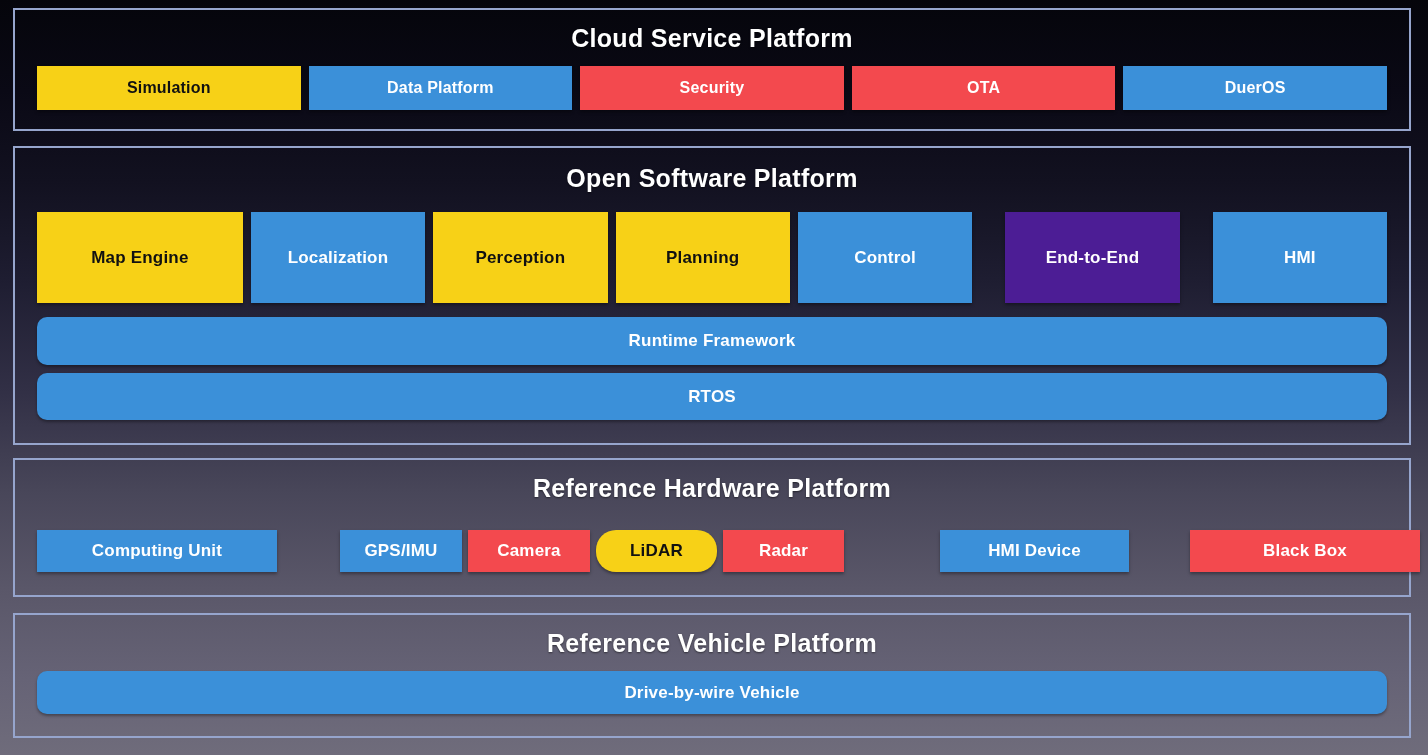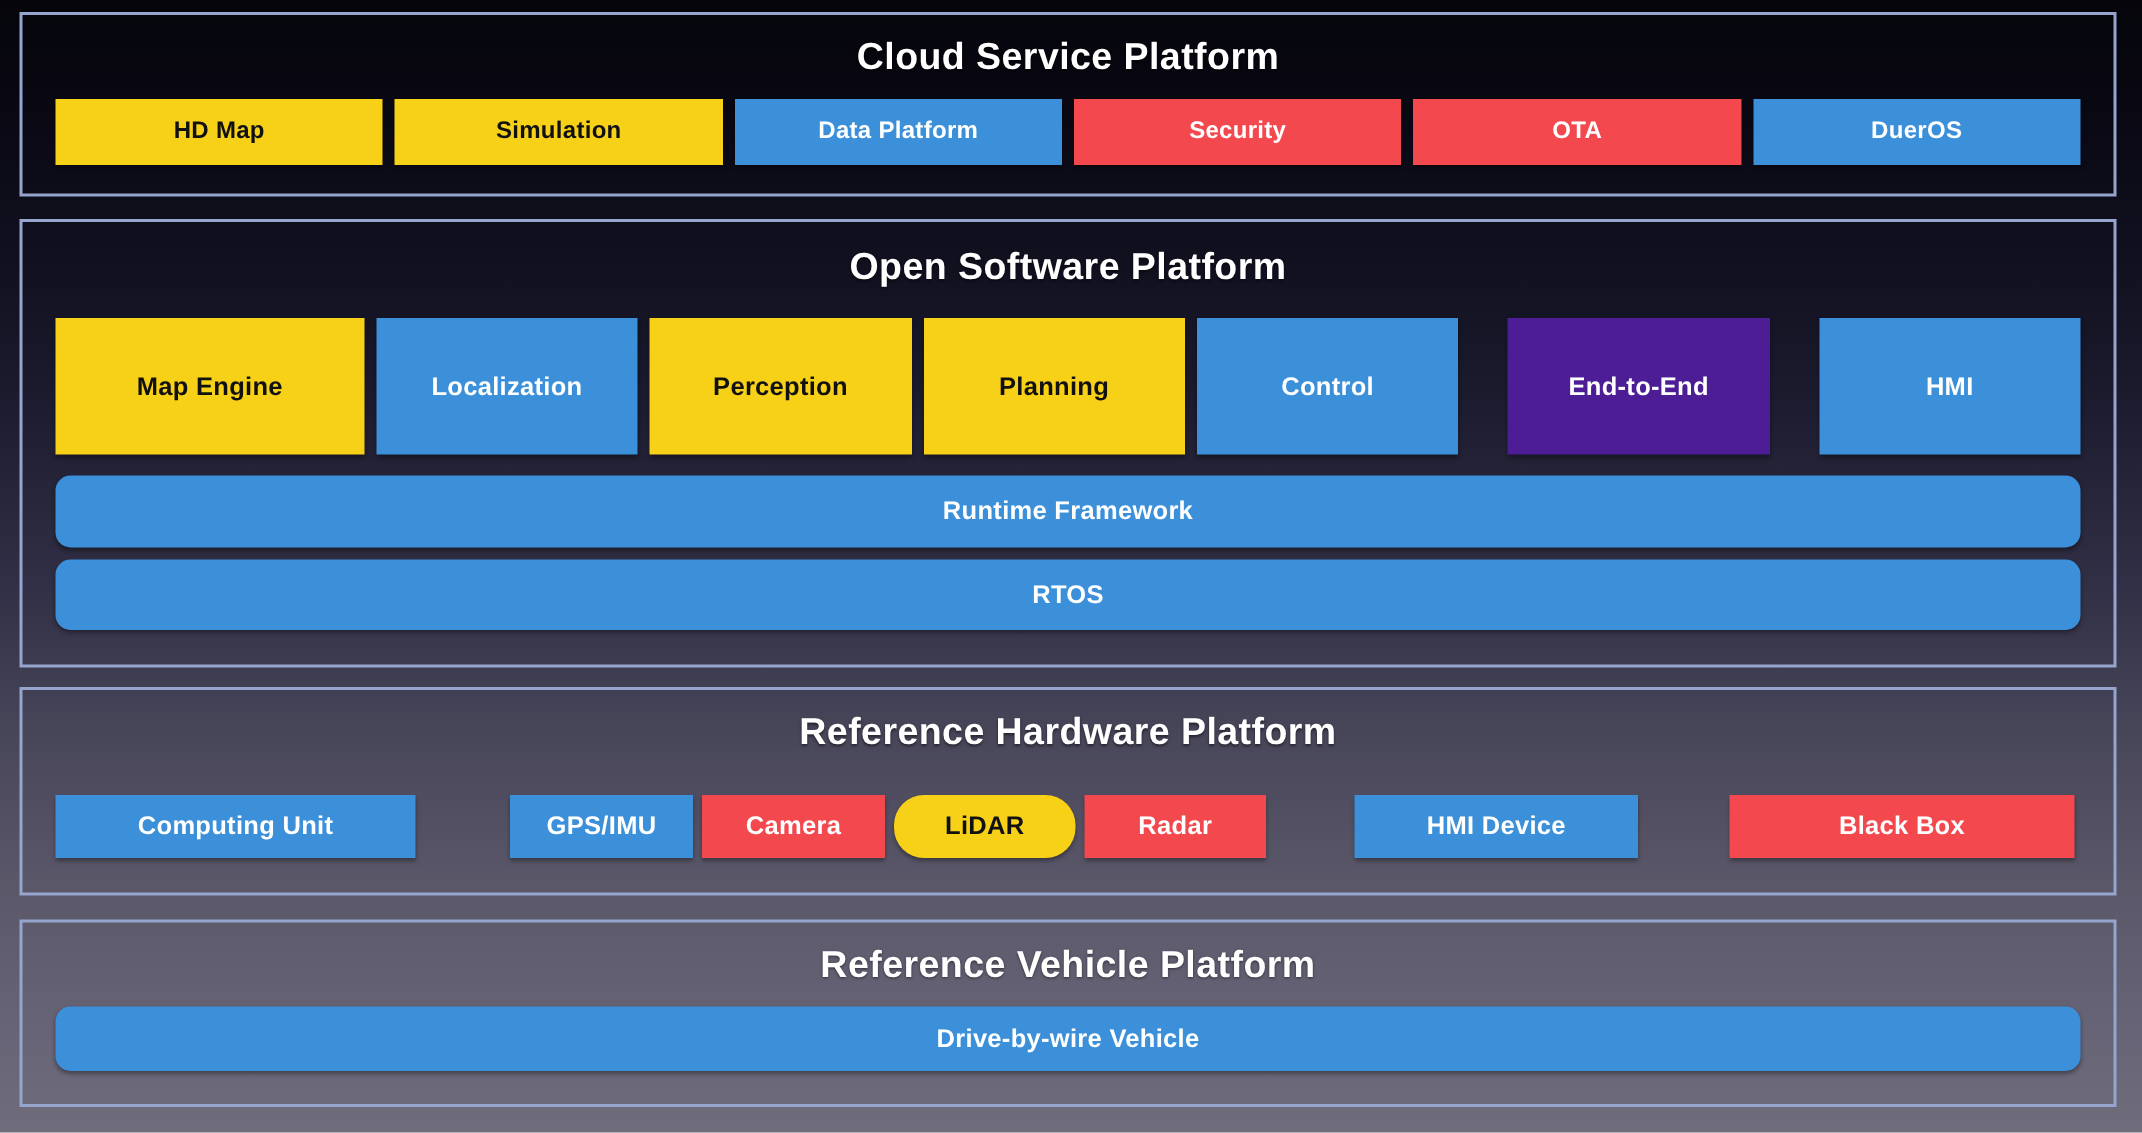--- a/index.html
+++ b/index.html
@@ -48,33 +48,32 @@
   .fullbar.second{margin-top:8px;height:47px;}
   
   #panel-hardware{top:458px;height:139px;}
   #panel-hardware .row{margin-top:28px;gap:0;}
   #panel-hardware .box{height:42px;flex:none;}
   .hw-computing{width:240px;}
   .hw-gps{width:122px;margin-left:63px;}
   .hw-camera{width:122px;margin-left:6px;}
   .hw-lidar{width:121px;margin-left:6px;border-radius:20px;}
   .hw-radar{width:121px;margin-left:6px;}
-  .hw-hmi{width:189px;margin-left:59px;}
+  .hw-hmi{width:189px;margin-left:96px;}
   .hw-blackbox{width:230px;margin-left:61px;}
   
   #panel-vehicle{top:613px;height:125px;}
   #panel-vehicle .fullbar{margin-top:14px;height:43px;}
 </style>
 </head>
 <body>
 
 <div class="panel" id="panel-cloud" style="border-color: rgb(150, 165, 205);">
   <div class="panel-title">Cloud Service Platform</div>
   <div class="row">
-    <div class="box" style="background: rgb(247, 209, 23); color: rgb(17, 17, 17);">HD Map</div>
     <div class="box" style="background: rgb(247, 209, 23); color: rgb(17, 17, 17);">Simulation</div>
     <div class="box" style="background: rgb(59, 144, 217); color: rgb(255, 255, 255);">Data Platform</div>
     <div class="box" style="background: rgb(243, 73, 78); color: rgb(255, 255, 255);">Security</div>
     <div class="box" style="background: rgb(243, 73, 78); color: rgb(255, 255, 255);">OTA</div>
     <div class="box" style="background: rgb(59, 144, 217); color: rgb(255, 255, 255);">DuerOS</div>
   </div>
 </div>
 
 <div class="panel" id="panel-software" style="border-color: rgb(150, 165, 205);">
   <div class="panel-title">Open Software Platform</div>

